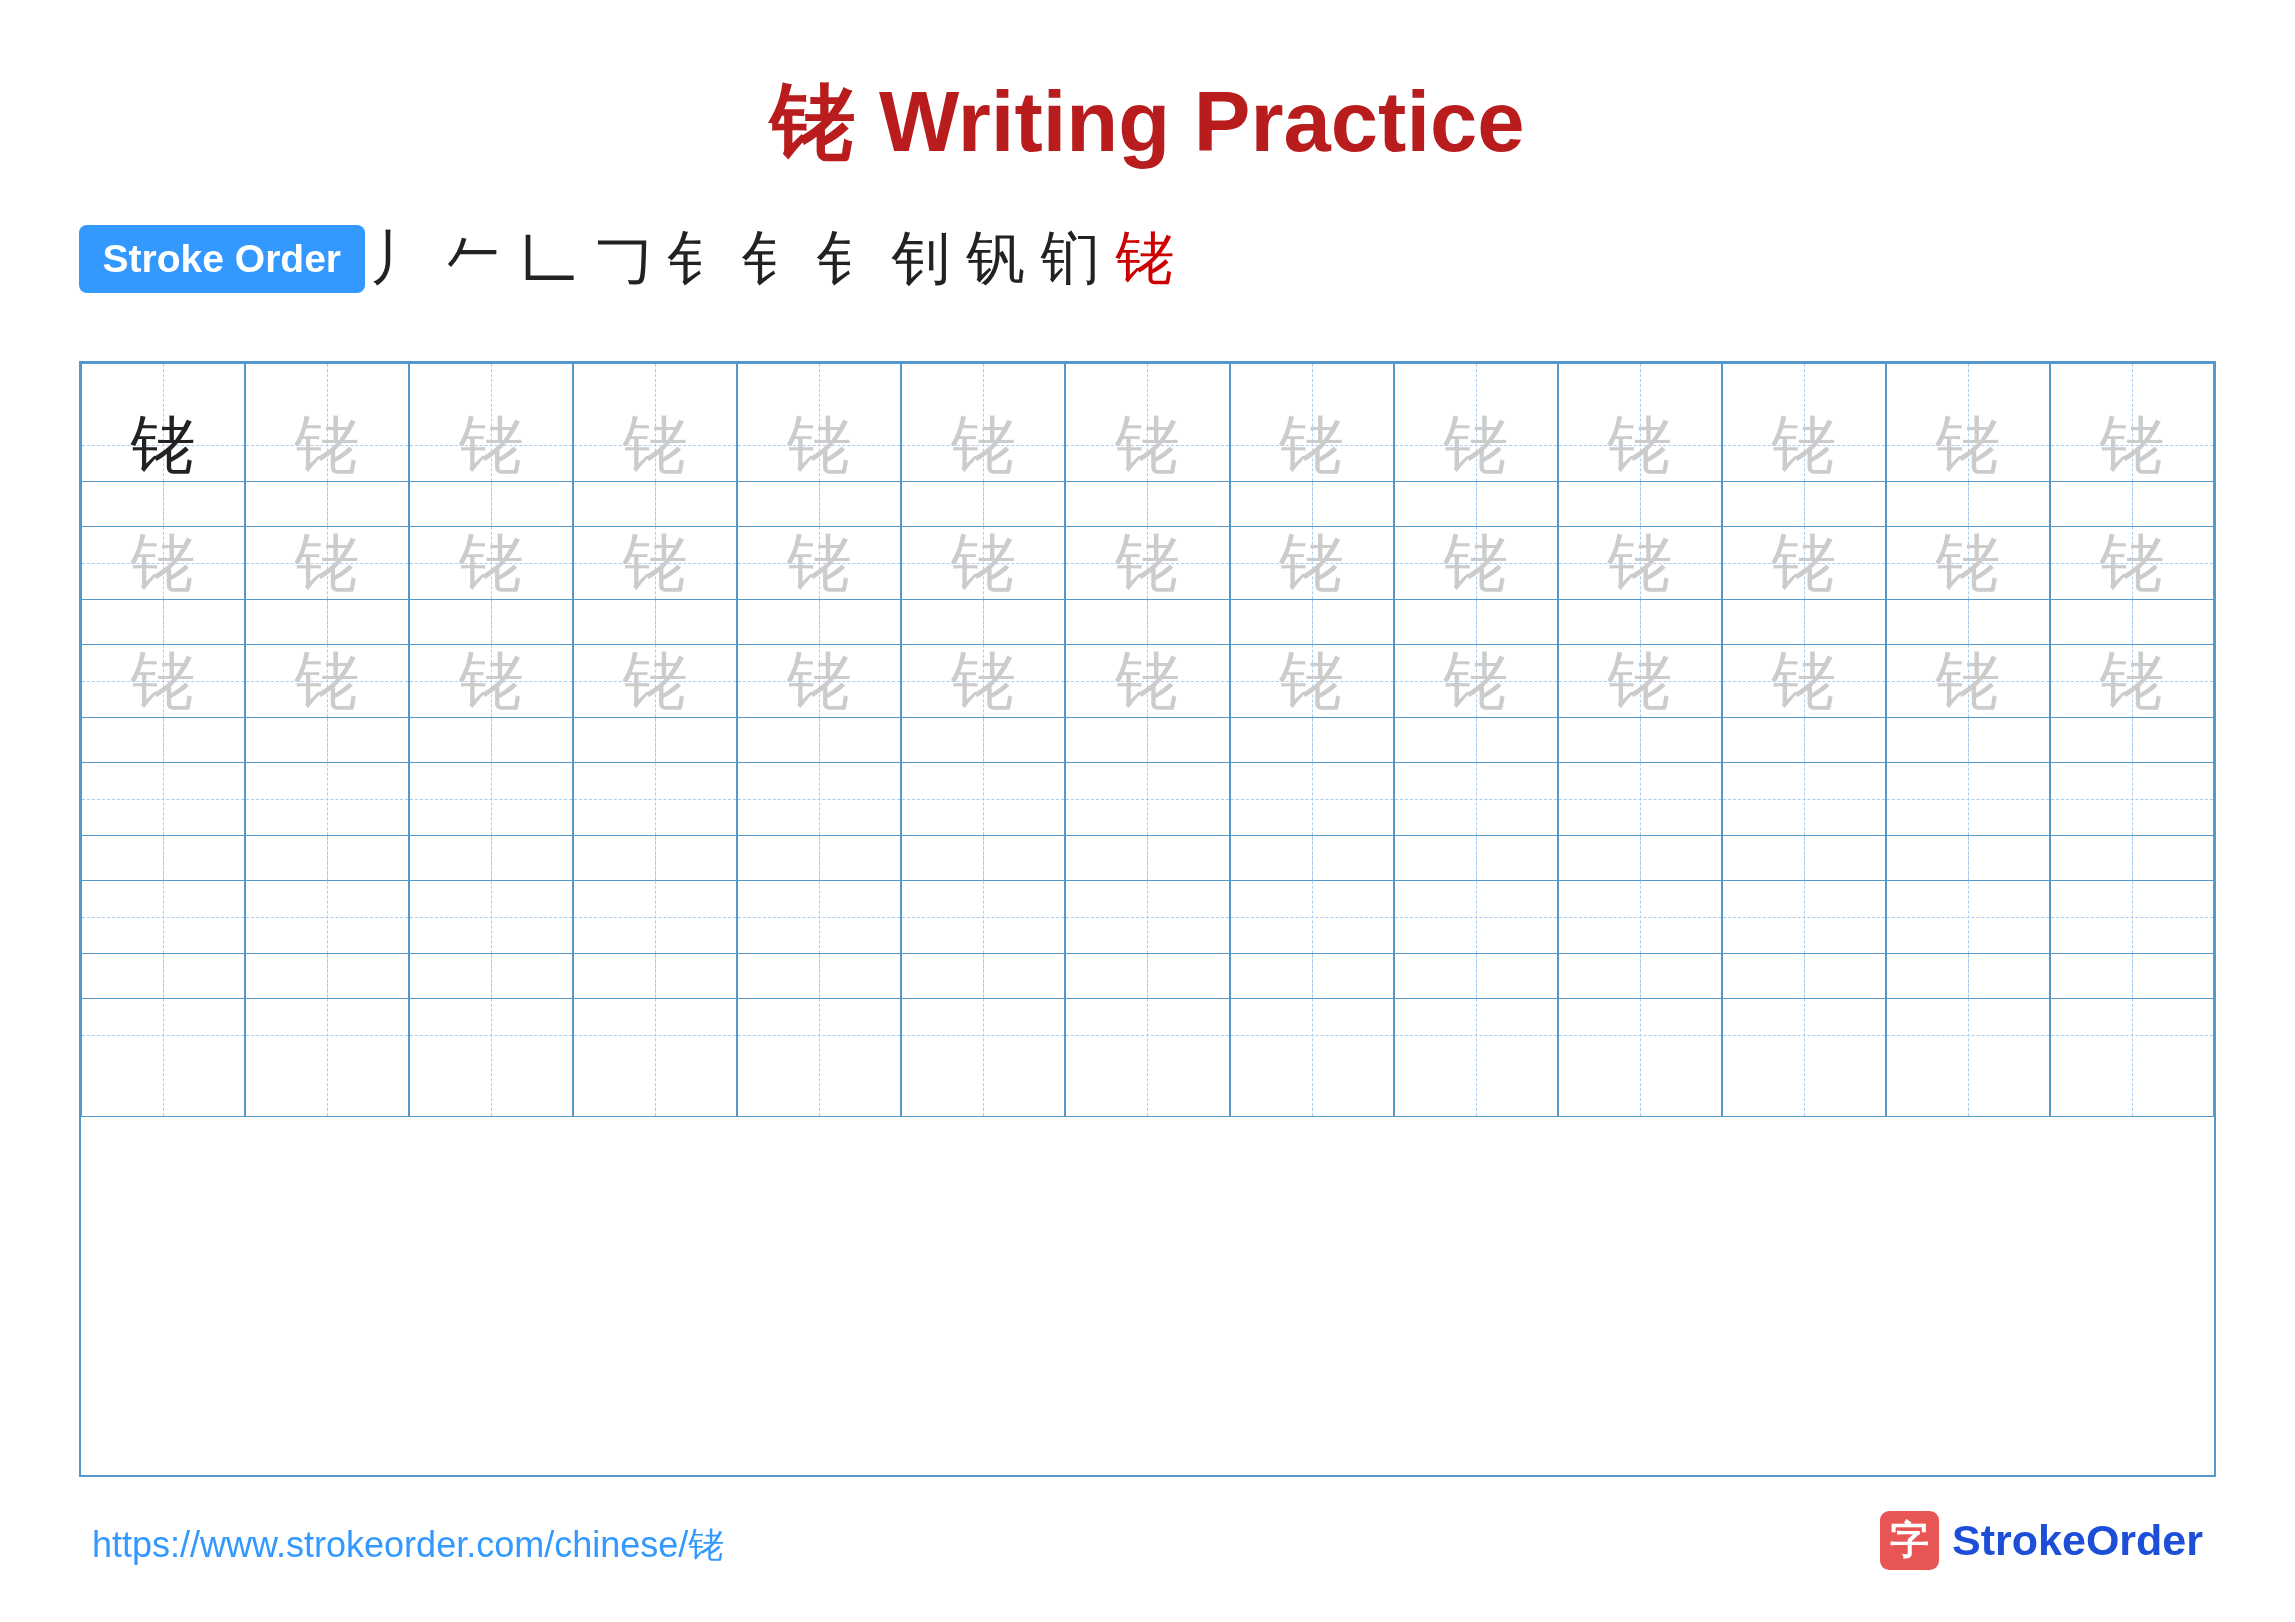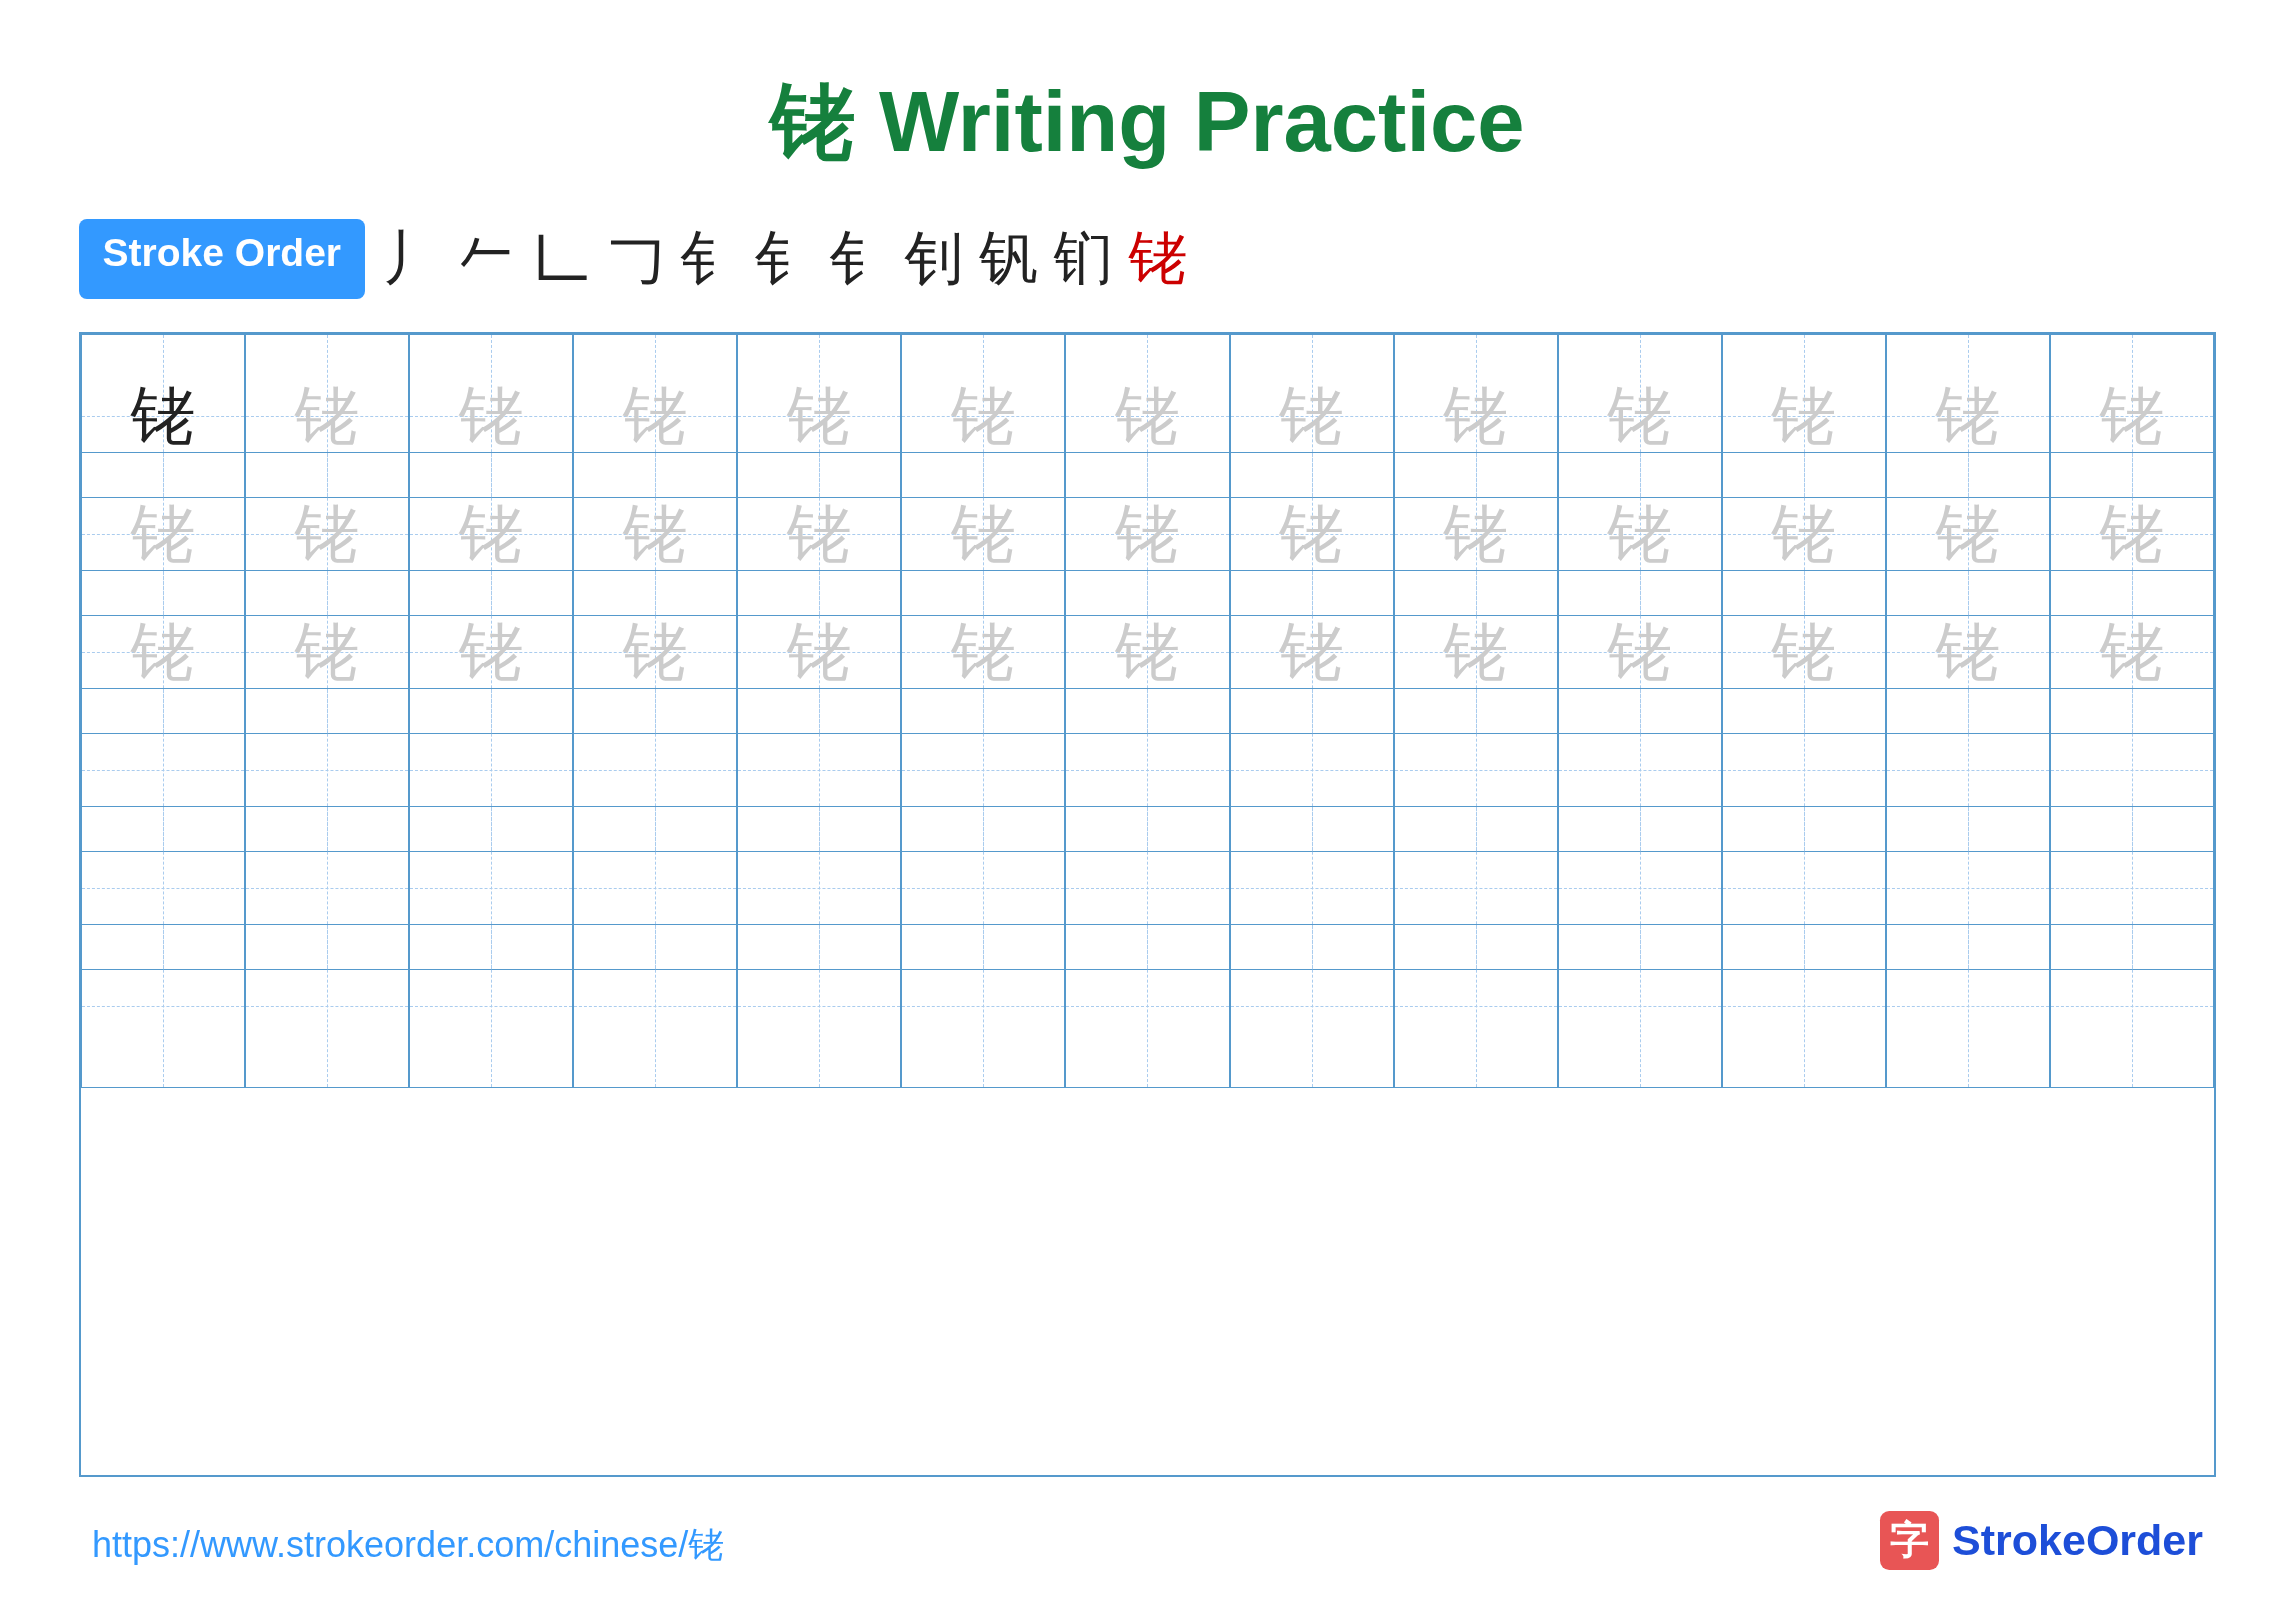--- a/index.html
+++ b/index.html
@@ -18,32 +18,33 @@
       height: 1622px;
       background: #fff;
       padding: 52px 79px;
       display: flex;
       flex-direction: column;
       align-items: center;
     }
 
     .title {
       font-size: 85px;
-      color: #15803d;
+      color: #b91c1c;
       font-weight: bold;
       text-align: center;
       margin-bottom: 39px;
       margin-top: 13px;
     }
 
     .stroke-order-row {
       display: flex;
+      align-items: center;
       width: 100%;
-      margin-bottom: 33px;
-      gap: 17px;
+      margin-bottom: 62px;
+      gap: 4px;
     }
 
     .stroke-order-badge {
       background: #3399ff;
       color: #fff;
       font-size: 39px;
       font-weight: bold;
       padding: 11.8px 23.6px;
       border-radius: 7.9px;
       white-space: nowrap;

